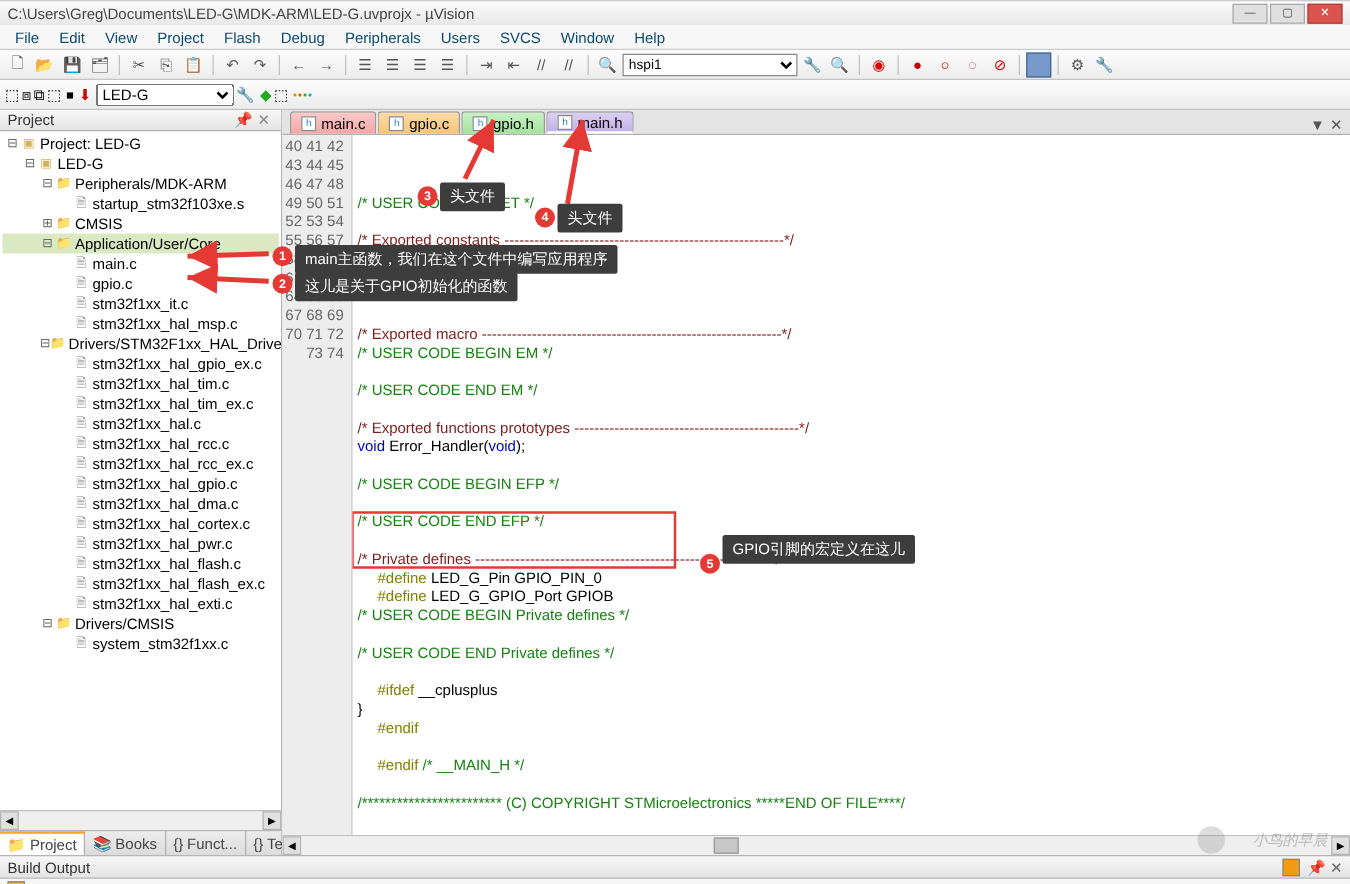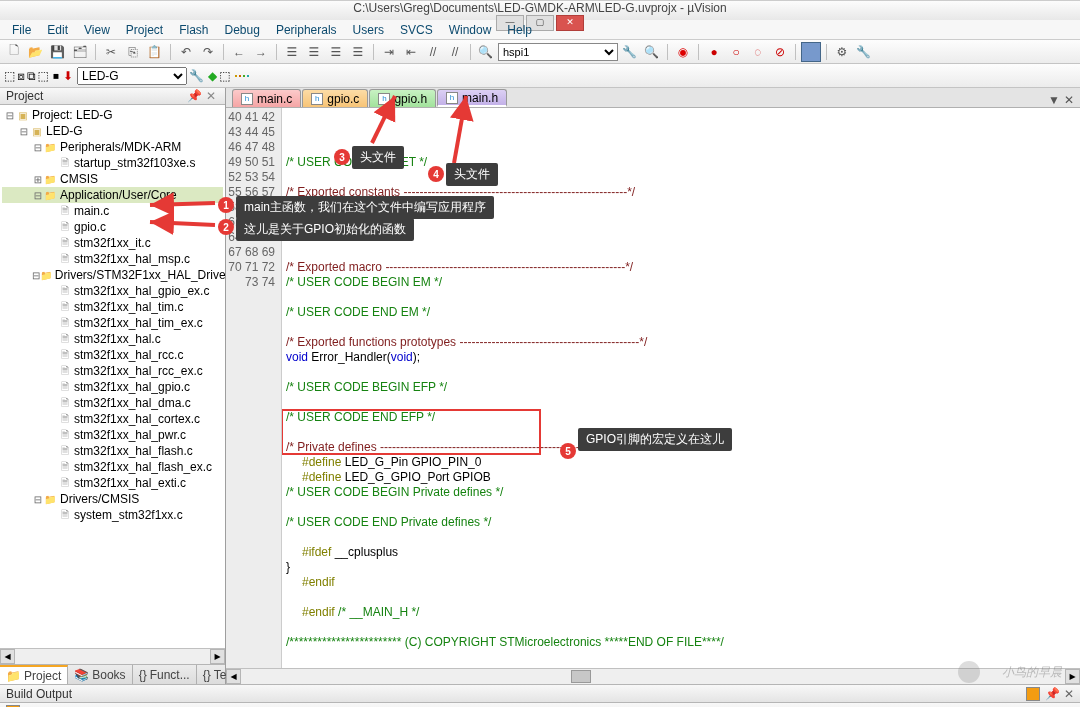--- a/index.html
+++ b/index.html
@@ -1,17 +1,17 @@
 <!DOCTYPE html>
 <html><head>
 <meta charset="utf-8">
 <style>
 * { margin: 0; padding: 0; box-sizing: border-box; font-family: "Segoe UI", Tahoma, sans-serif; font-size: 12px; }
 body { background: #f0f0f0; width: 1080px; height: 707px; overflow: hidden; position: relative; }
-.titlebar { height: 20px; background: linear-gradient(#fcfcfc, #e8e8e8); border-top: 1px solid #ccc; display: flex; align-items: center; padding: 0 6px; color: #444; font-size: 11px; justify-content: space-between; flex-direction: column; }
+.titlebar { height: 20px; background: linear-gradient(#fcfcfc, #e8e8e8); border-top: 1px solid #ccc; display: flex; align-items: center; padding: 0 6px; color: #444; font-size: 11px; justify-content: space-between; }
 .titlebar .win-btns { display: flex; gap: 2px; }
 .titlebar .win-btn { width: 28px; height: 16px; background: #e0e0e0; border: 1px solid #aaa; text-align: center; line-height: 12px; font-size: 9px; }
 .titlebar .win-btn.close { background: #d9534f; color: #fff; border-color: #b13e3a; }
 .menubar { height: 20px; background: #f7f7f7; border-bottom: 1px solid #ccc; display: flex; align-items: center; padding: 0 4px; }
 .menubar .menu-item { padding: 0 8px; color: #0c4a6e; cursor: pointer; }
 .toolbar { height: 24px; background: linear-gradient(#fdfdfd, #ececec); border-bottom: 1px solid #c4c4c4; display: flex; align-items: center; padding: 0 4px; gap: 2px; }
 .toolbar .tbtn { width: 20px; height: 20px; display: flex; align-items: center; justify-content: center; border: 1px solid transparent; color: #555; }
 .toolbar .sep { width: 1px; height: 16px; background: #c0c0c0; margin: 0 3px; }
 .toolbar select { height: 18px; font-size: 11px; border: 1px solid #888; background: #fff; }
 .toolbar-row2 { height: 24px; background: linear-gradient(#fdfdfd, #ececec); border-bottom: 1px solid #c4c4c4; display: flex; align-items: center; padding: 0 4px; gap: 2px; }
@@ -111,21 +111,21 @@
   <div class="tbtn">☰</div>
   <div class="tbtn">☰</div>
   <div class="tbtn">☰</div>
   <div class="sep"></div>
   <div class="tbtn">⇥</div>
   <div class="tbtn">⇤</div>
   <div class="tbtn">//</div>
   <div class="tbtn">//</div>
   <div class="sep"></div>
   <div class="tbtn">🔍</div>
-  <select style="width:120px">
+  <select style="width:140px">
     <option>hspi1</option>
   </select>
   <div class="tbtn">🔧</div>
   <div class="tbtn">🔍</div>
   <div class="sep"></div>
   <div class="tbtn" style="color:#d00">◉</div>
   <div class="sep"></div>
   <div class="tbtn" style="color:#c00">●</div>
   <div class="tbtn" style="color:#c00">○</div>
   <div class="tbtn" style="color:#c00">◌</div>

